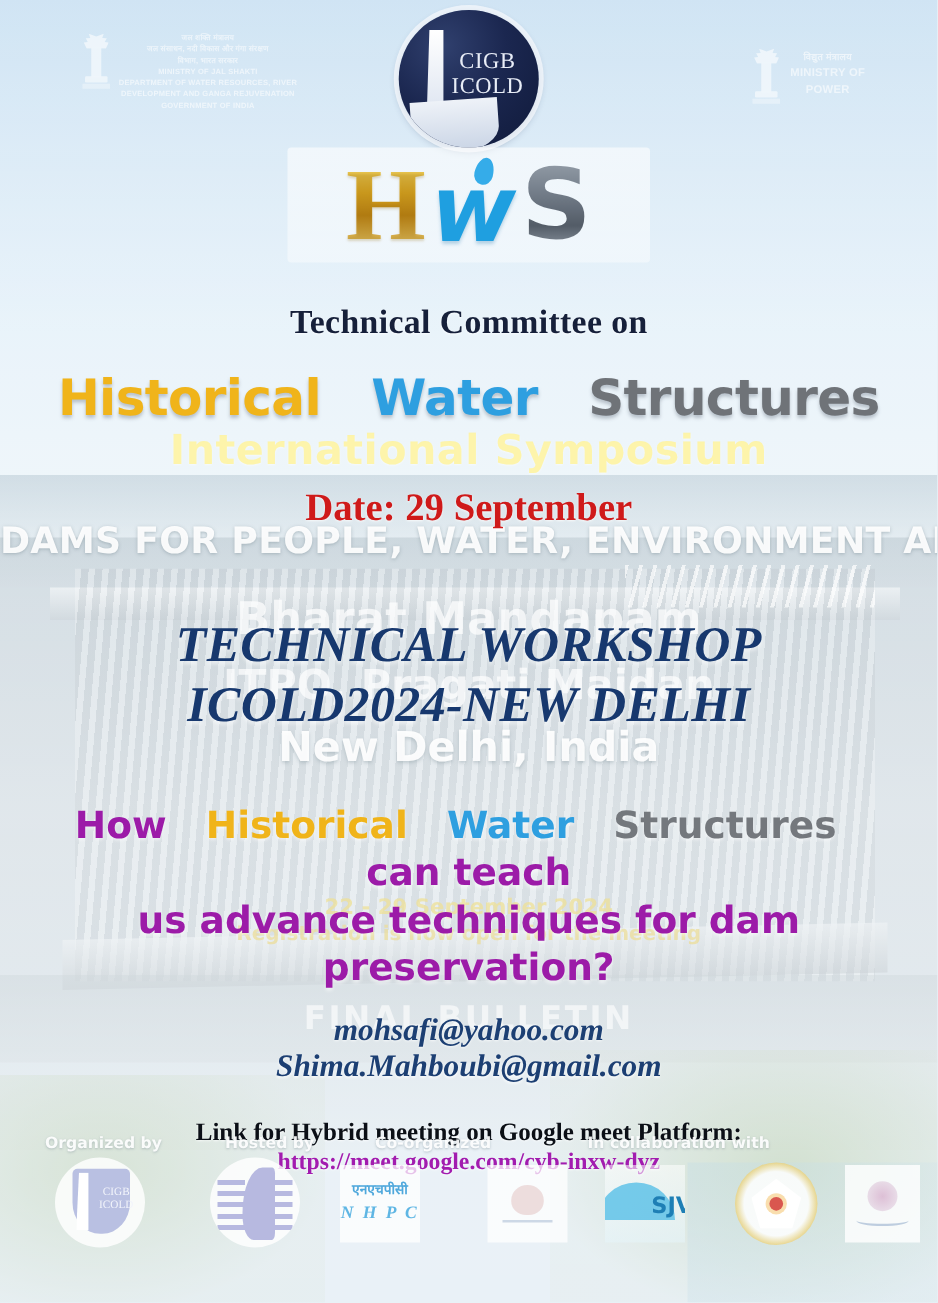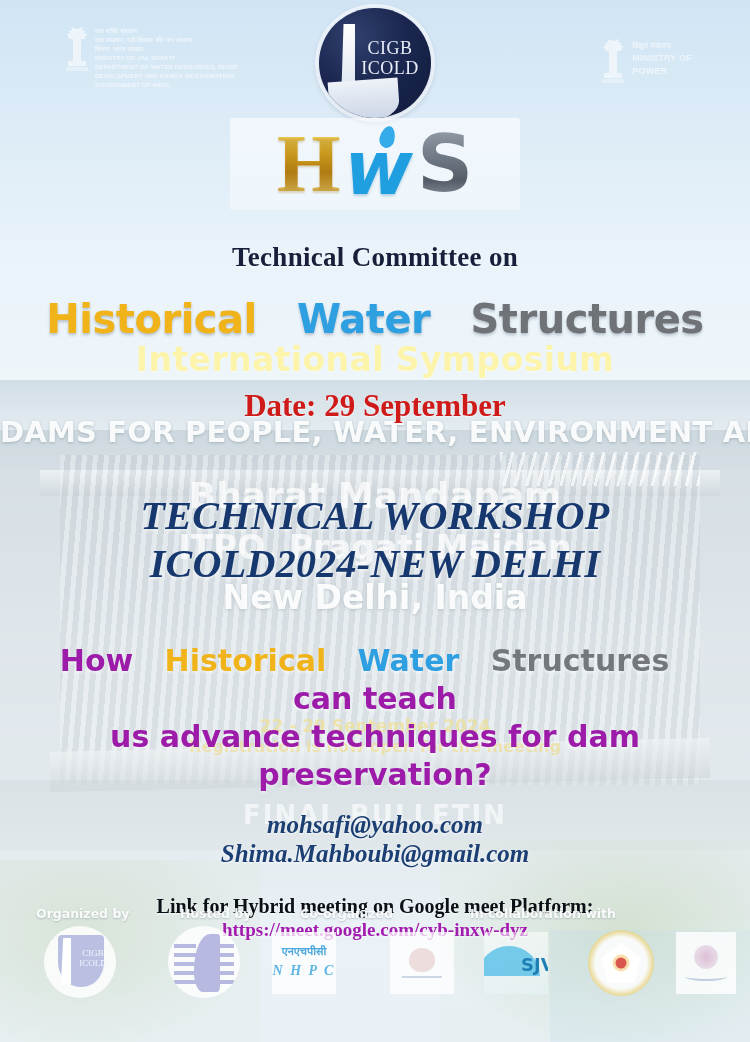--- a/index.html
+++ b/index.html
@@ -114,21 +114,21 @@
     background:rgba(255,255,255,.9); border-radius:1px;
   }
   .ashoka .motto {
     position:absolute; left:0; top:41px; width:22px; height:4px;
     background:rgba(255,255,255,.55);
   }
   .emb-lines { display:flex; flex-direction:column; gap:2px; padding-top:2px; }
   .emb-lines span {
     display:block; font-family:"Liberation Sans", sans-serif;
     font-size:6px; line-height:7px; color:rgba(255,255,255,.95);
-    font-weight:bold; letter-spacing:.2px; white-space:nowrap;
+    font-weight:bold; letter-spacing:.2px; white-space:nowrap;text-align:center;
   }
   .mop-lines span { font-size:9px; line-height:11px; }
   .mop-lines .hin { font-size:7.5px; }
 
   .icold-logo {
     position:absolute; left:50%; top:8px; transform:translateX(-50%);
     width:112px; height:110px; border-radius:50%;
     background:radial-gradient(circle at 32% 26%,#30406e 0%,#1b2750 45%,#101a3a 100%);
     box-shadow:0 0 0 4px rgba(245,248,252,.75), 0 2px 7px rgba(30,50,90,.45);
     overflow:hidden;

